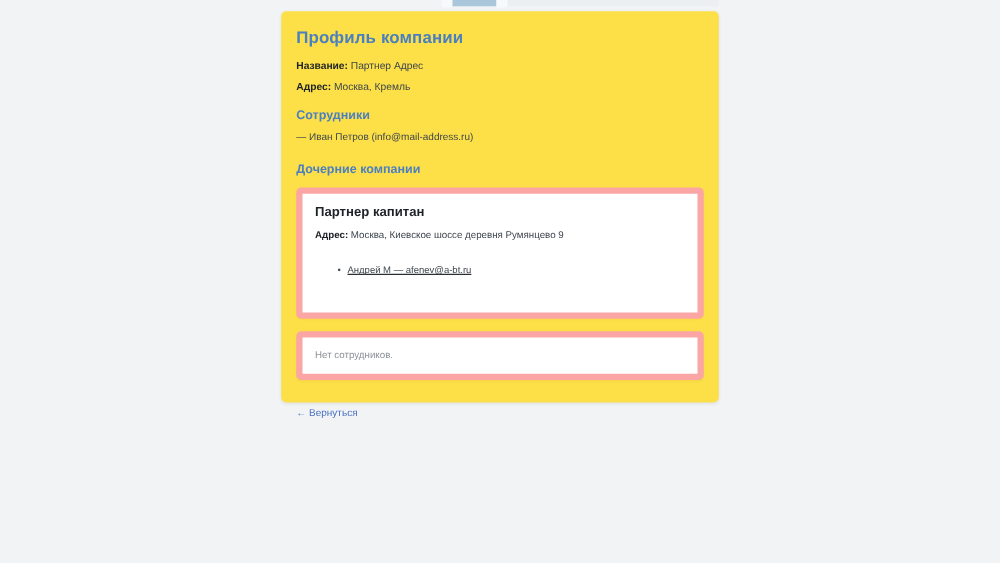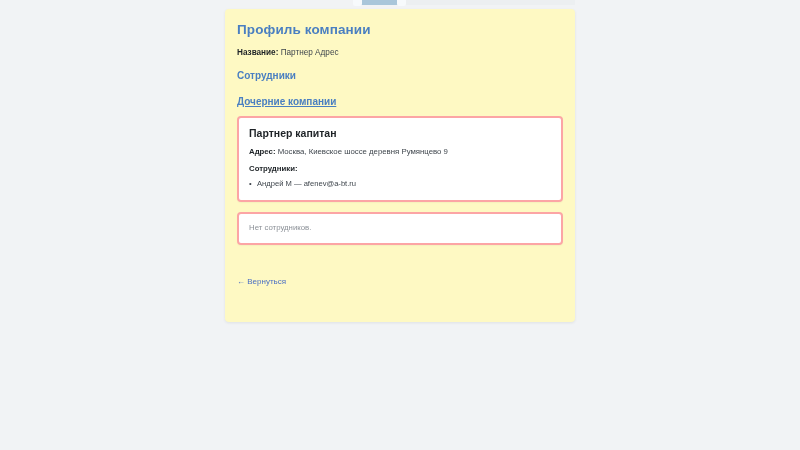--- a/index.html
+++ b/index.html
@@ -55,21 +55,21 @@
   .top-strip-knob.a { left: 128px; }
   .top-strip-knob.b { left: 172px; }
 
   
   .panel {
     position: absolute;
     left: 225px;
     top: 9px;
     width: 350px;
     height: 313px;
-    background: #fef9c3;
+    background: #fde047;
     border-radius: 4px;
     box-shadow: 0 1px 3px rgba(16, 24, 40, 0.08);
     box-sizing: border-box;
     padding: 13px 12px 12px 12px;
   }
 
   .page-title {
     color: #4a7fc1;
     font-size: 13.5px;
     font-weight: bold;
@@ -95,33 +95,32 @@
   .section-title {
     color: #4a7fc1;
     font-size: 10px;
     font-weight: bold;
     margin: 12px 0 6px 0;
     line-height: 1.2;
   }
   .section-title.subs {
     margin-top: 14px;
     margin-bottom: 8px;
-    text-decoration: underline;
   }
 
   .staff-line {
     font-size: 8px;
     color: #3f464d;
     margin: 0 0 2px 0;
     line-height: 1.3;
   }
 
   
   .sub-card {
-    border: 2px solid #fca5a5;
+    border: 5px solid #fca5a5;
     border-radius: 4px;
     background: #ffffff;
     padding: 9px 10px 10px 10px;
     margin-bottom: 10px;
     box-shadow: 0 1px 1.5px rgba(16, 24, 40, 0.035);
   }
   .sub-name {
     font-size: 10.5px;
     font-weight: bold;
     color: #1d2226;
@@ -137,22 +136,23 @@
   .sub-addr b { color: #1d2226; }
   .sub-staff-label {
     font-size: 7.8px;
     font-weight: bold;
     color: #1d2226;
     margin: 0 0 5px 0;
     line-height: 1.3;
   }
   .sub-staff-list {
     list-style: none;
-    margin: 0;
+    margin: 18px;
     padding: 0;
+    text-decoration: underline;
   }
   .sub-staff-list li {
     font-size: 7.6px;
     color: #3f464d;
     line-height: 1.35;
     padding-left: 8px;
     position: relative;
   }
   .sub-staff-list li::before {
     content: "\2022";
@@ -167,21 +167,21 @@
     color: #8b9097;
     margin: 0;
     line-height: 1.3;
   }
 
   .back-link {
     display: inline-block;
     font-size: 8px;
     color: #4a6fc4;
     text-decoration: none;
-    margin-top: 22px;
+    margin-top: 12px;
   }
 </style>
 </head>
 <body>
 
 <div class="top-strip">
   <div class="top-strip-track"></div>
   <div class="top-strip-fill"></div>
   <div class="top-strip-knob a"></div>
   <div class="top-strip-knob b"></div>
@@ -190,32 +190,36 @@
 <div class="panel">
 
   <h1 class="page-title">Профиль компании</h1>
 
   <p class="field">
     <b>Название:</b>
     <span class="val">Партнер Адрес</span>
   </p>
 
 
+  <p class="field">
+    <b>Адрес:</b>
+    <span class="val">Москва, Кремль</span>
+  </p>
 
   <h2 class="section-title">Сотрудники</h2>
+  <p class="staff-line">— Иван Петров (info@mail-address.ru)</p>
 
   <h2 class="section-title subs">Дочерние компании</h2>
 
   <div class="sub-card">
     <div class="sub-name">Партнер капитан</div>
     <p class="sub-addr">
       <b>Адрес:</b>
       <span>Москва, Киевское шоссе деревня Румянцево 9</span>
     </p>
-    <div class="sub-staff-label">Сотрудники:</div>
     <ul class="sub-staff-list">
       <li>Андрей М — afenev@a-bt.ru</li>
     </ul>
   </div>
 
   <div class="sub-card">
     <p class="no-staff">Нет сотрудников.</p>
   </div>
 
   <a class="back-link" href="#">← Вернуться</a>

